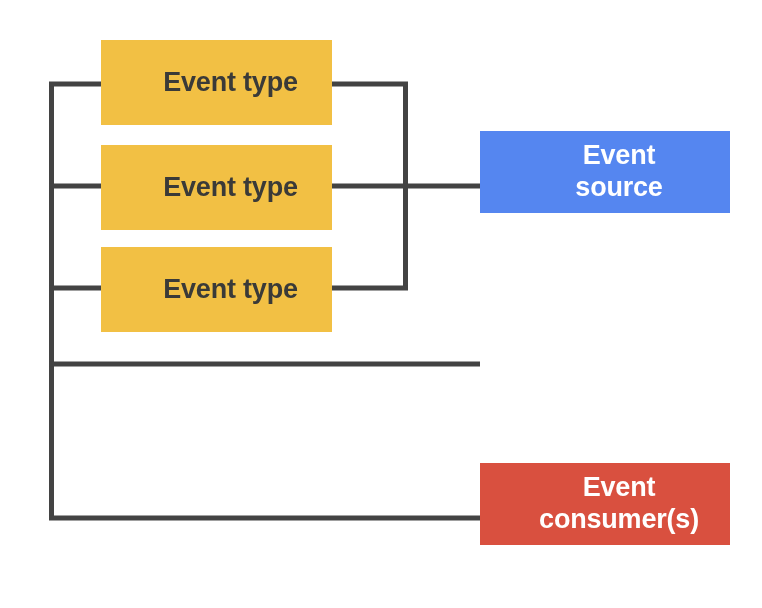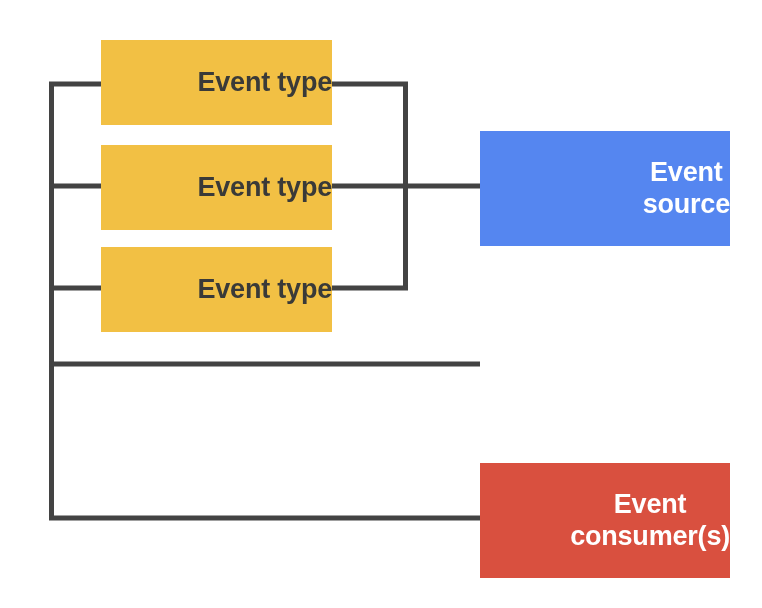--- a/index.html
+++ b/index.html
@@ -23,21 +23,21 @@
     left: 0;
     top: 0;
     width: 762px;
     height: 608px;
     pointer-events: none;
   }
   .node {
     position: absolute;
     display: flex;
     align-items: center;
-    justify-content: flex-end;
+    justify-content: center;
     text-align: center;
     box-sizing: border-box;
     z-index: 2;
     padding-left: 28px;
   }
   .node-label {
     font-weight: bold;
     line-height: 1.18;
     letter-spacing: -0.2px;
     white-space: pre-line;
@@ -54,21 +54,21 @@
     font-size: 27px;
   }
   #node-event-type-1 { top: 40px; }
   #node-event-type-2 { top: 145px; }
   #node-event-type-3 { top: 247px; }
 
   
   .node-right {
     left: 480px;
     width: 250px;
-    height: 115px;
+    height: 82px;
   }
   .node-right .node-label {
     color: #FFFFFF;
     font-size: 27px;
   }
   #node-event-source {
     top: 131px;
     background: #5586F0;
   }
   #node-flow {

